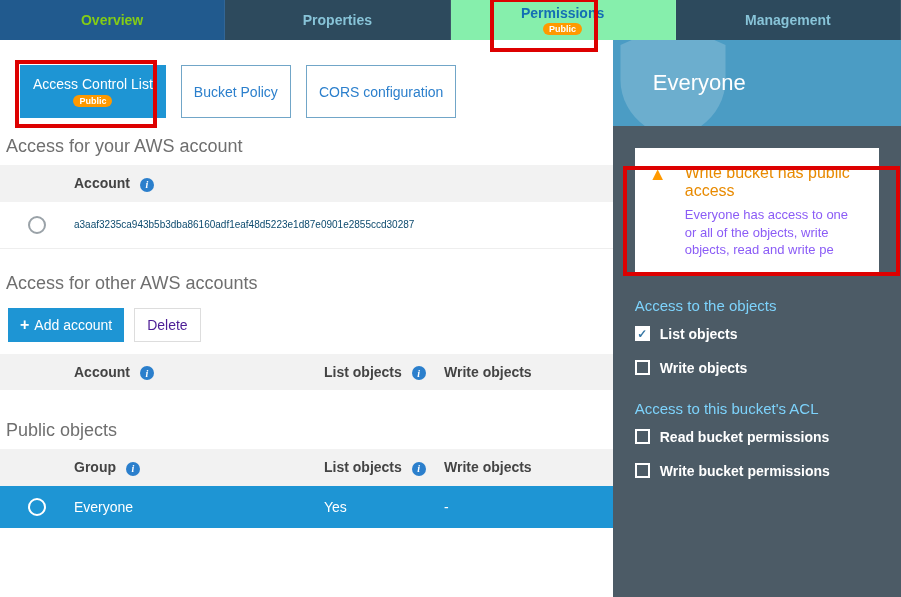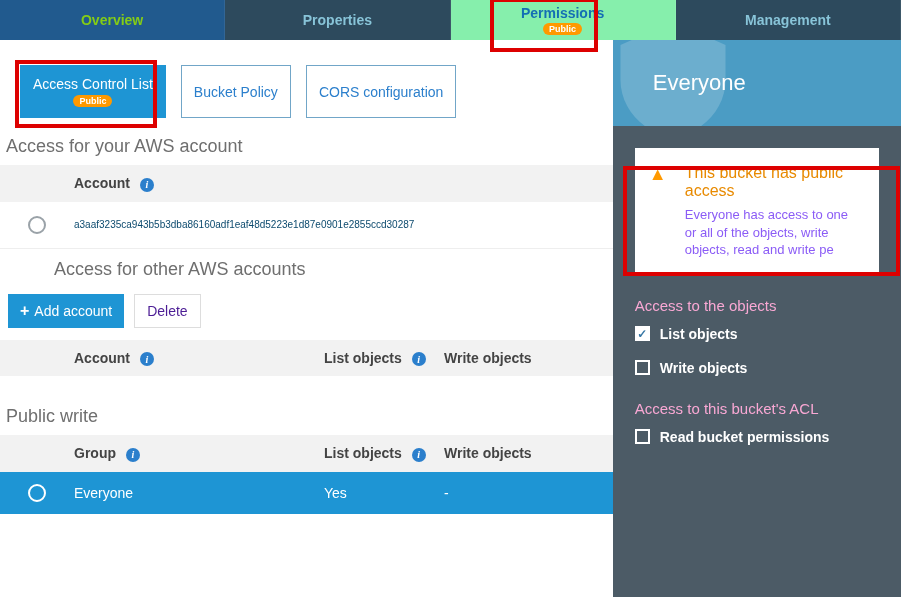--- a/index.html
+++ b/index.html
@@ -187,21 +187,21 @@
     position: relative;
     margin-bottom: 22px;
   }
   .warn-box .tri-icon {
     position: absolute; left: 14px; top: 16px;
     color: #ff9900; font-size: 18px;
   }
   .warn-title { color: #e88a00; font-size: 16px; margin-bottom: 6px; }
   .warn-sub { color: #8b5cf6; font-size: 13px; line-height: 1.35; }
 
-  .rp-section-title { color: #f9a8d4; font-size: 15px; margin: 4px 0 12px 0; }
+  .rp-section-title { color: #7dd3fc; font-size: 15px; margin: 4px 0 12px 0; }
   .chk-row { display: flex; align-items: center; gap: 10px; margin-bottom: 18px; font-weight: 600; font-size: 14px; color: #fff; }
   .chk {
     width: 15px; height: 15px; border: 2px solid #fff; display: inline-flex; align-items:center; justify-content:center;
     font-size: 12px; color: #4c5b66; background: transparent;
   }
   .chk.checked { background: #fff; }
   .chk.checked::after { content: "✓"; color: #3777a5; font-weight: bold; line-height:1; }
 </style>
 </head>
 <body>
@@ -247,40 +247,40 @@
       <span class="col-acct">
         <span>Account</span>
         <span class="info-icon">i</span>
       </span>
     </div>
     <div class="table-row">
       <span class="radio"></span>
       <span class="acct-id">a3aaf3235ca943b5b3dba86160adf1eaf48d5223e1d87e0901e2855ccd30287</span>
     </div>
 
-    <div class="section-title" style="padding-top:10px;margin-left:48px;">Access for other AWS accounts</div>
+    <div class="section-title" style="padding-top:24px;">Access for other AWS accounts</div>
     <div class="actions-row">
       <button class="btn-add">Add account</button>
       <button class="btn-del">Delete</button>
     </div>
     <div class="table-header multi">
       <span class="col1">
         <span>Account</span>
         <span class="info-icon">i</span>
       </span>
       <span class="col2">
         <span>List objects</span>
         <span class="info-icon">i</span>
       </span>
       <span class="col3">
         <span>Write objects</span>
       </span>
     </div>
 
-    <div class="section-title pa">Public write</div>
+    <div class="section-title pa">Public objects</div>
     <div class="table-header multi">
       <span class="col1">
         <span>Group</span>
         <span class="info-icon">i</span>
       </span>
       <span class="col2">
         <span>List objects</span>
         <span class="info-icon">i</span>
       </span>
       <span class="col3">
@@ -300,34 +300,38 @@
       <span class="rp-header-bg">
         <svg width="140" height="140" viewBox="0 0 24 24">
             <path fill="#fff" d="M12 2L3 6v6c0 5 4 9 9 10 5-1 9-5 9-10V6l-9-4z"></path>
           </svg>
       </span>
       <span>Everyone</span>
     </div>
     <div class="rp-body">
       <div class="warn-box">
         <span class="tri-icon">▲</span>
-        <div class="warn-title">This bucket has public access</div>
+        <div class="warn-title">Write bucket has public access</div>
         <div class="warn-sub">Everyone has access to one or all of the objects, write objects, read and write pe</div>
       </div>
 
       <div class="rp-section-title">Access to the objects</div>
       <div class="chk-row">
         <span class="chk checked"></span>
         <span>List objects</span>
       </div>
       <div class="chk-row">
         <span class="chk"></span>
         <span>Write objects</span>
       </div>
 
       <div class="rp-section-title" style="margin-top:24px;">Access to this bucket's ACL</div>
       <div class="chk-row">
         <span class="chk"></span>
         <span>Read bucket permissions</span>
       </div>
+      <div class="chk-row">
+        <span class="chk"></span>
+        <span>Write bucket permissions</span>
+      </div>
     </div>
   </div>
 </div>
 
 </body></html>

